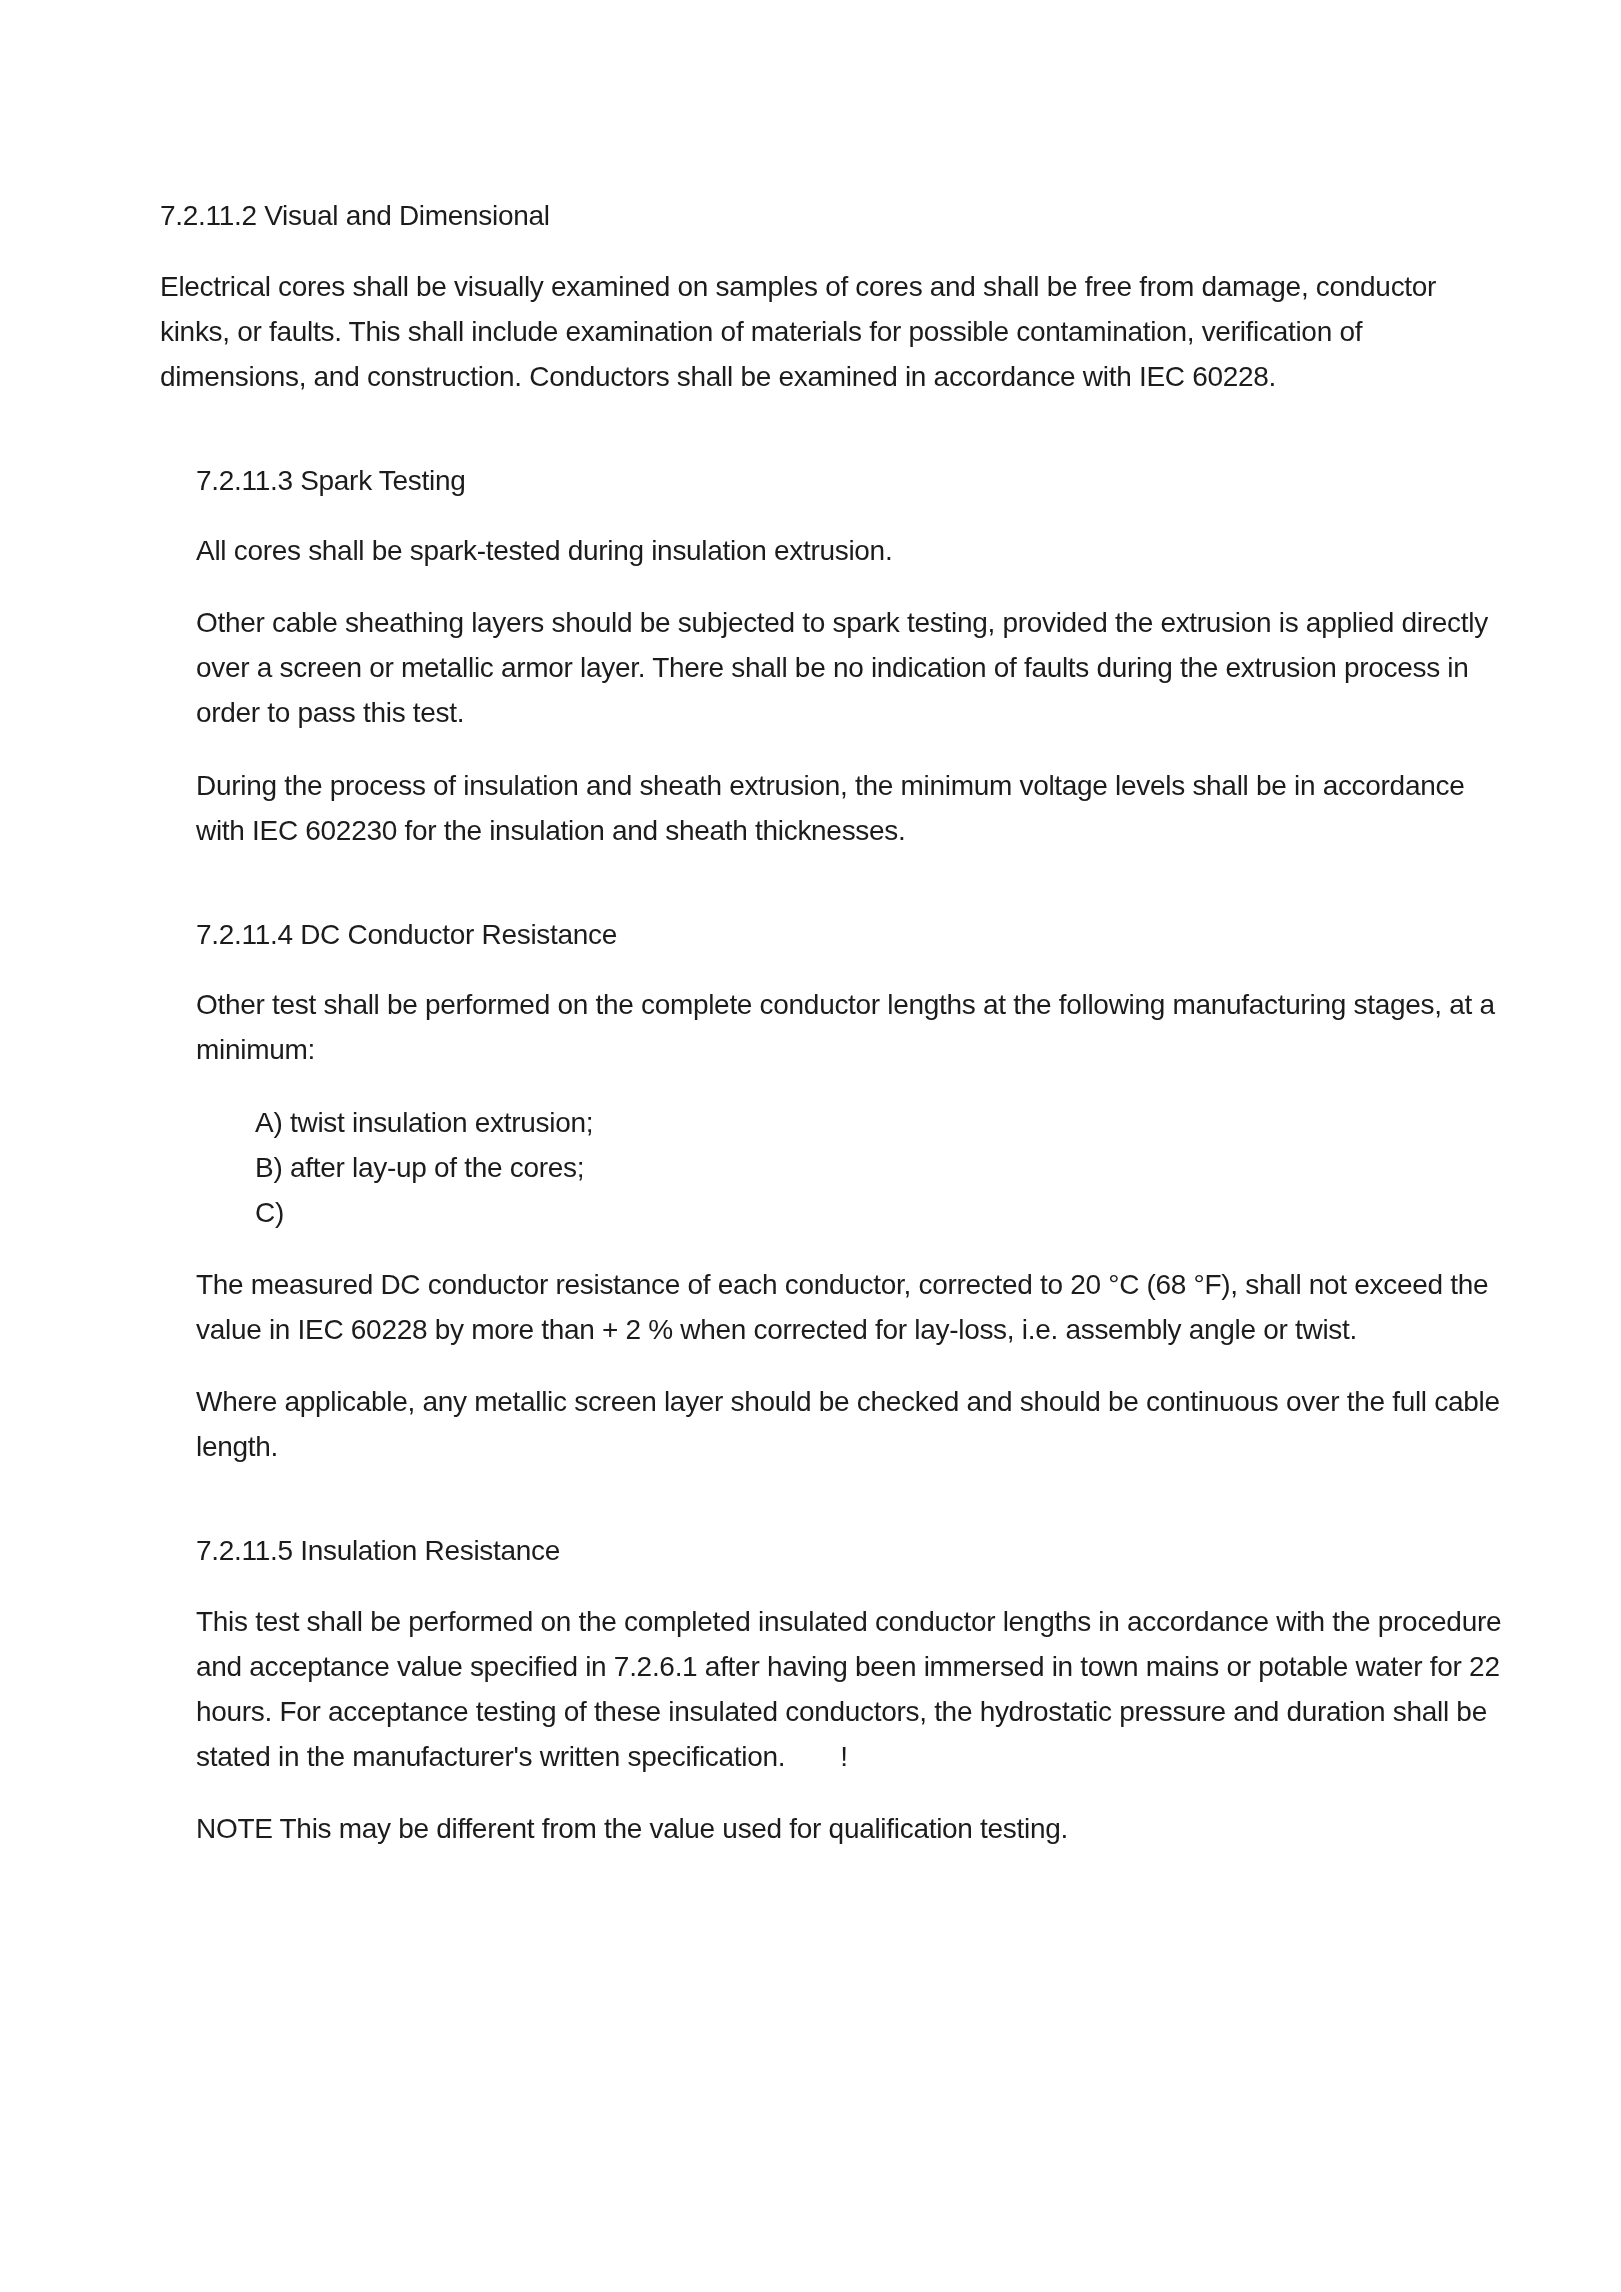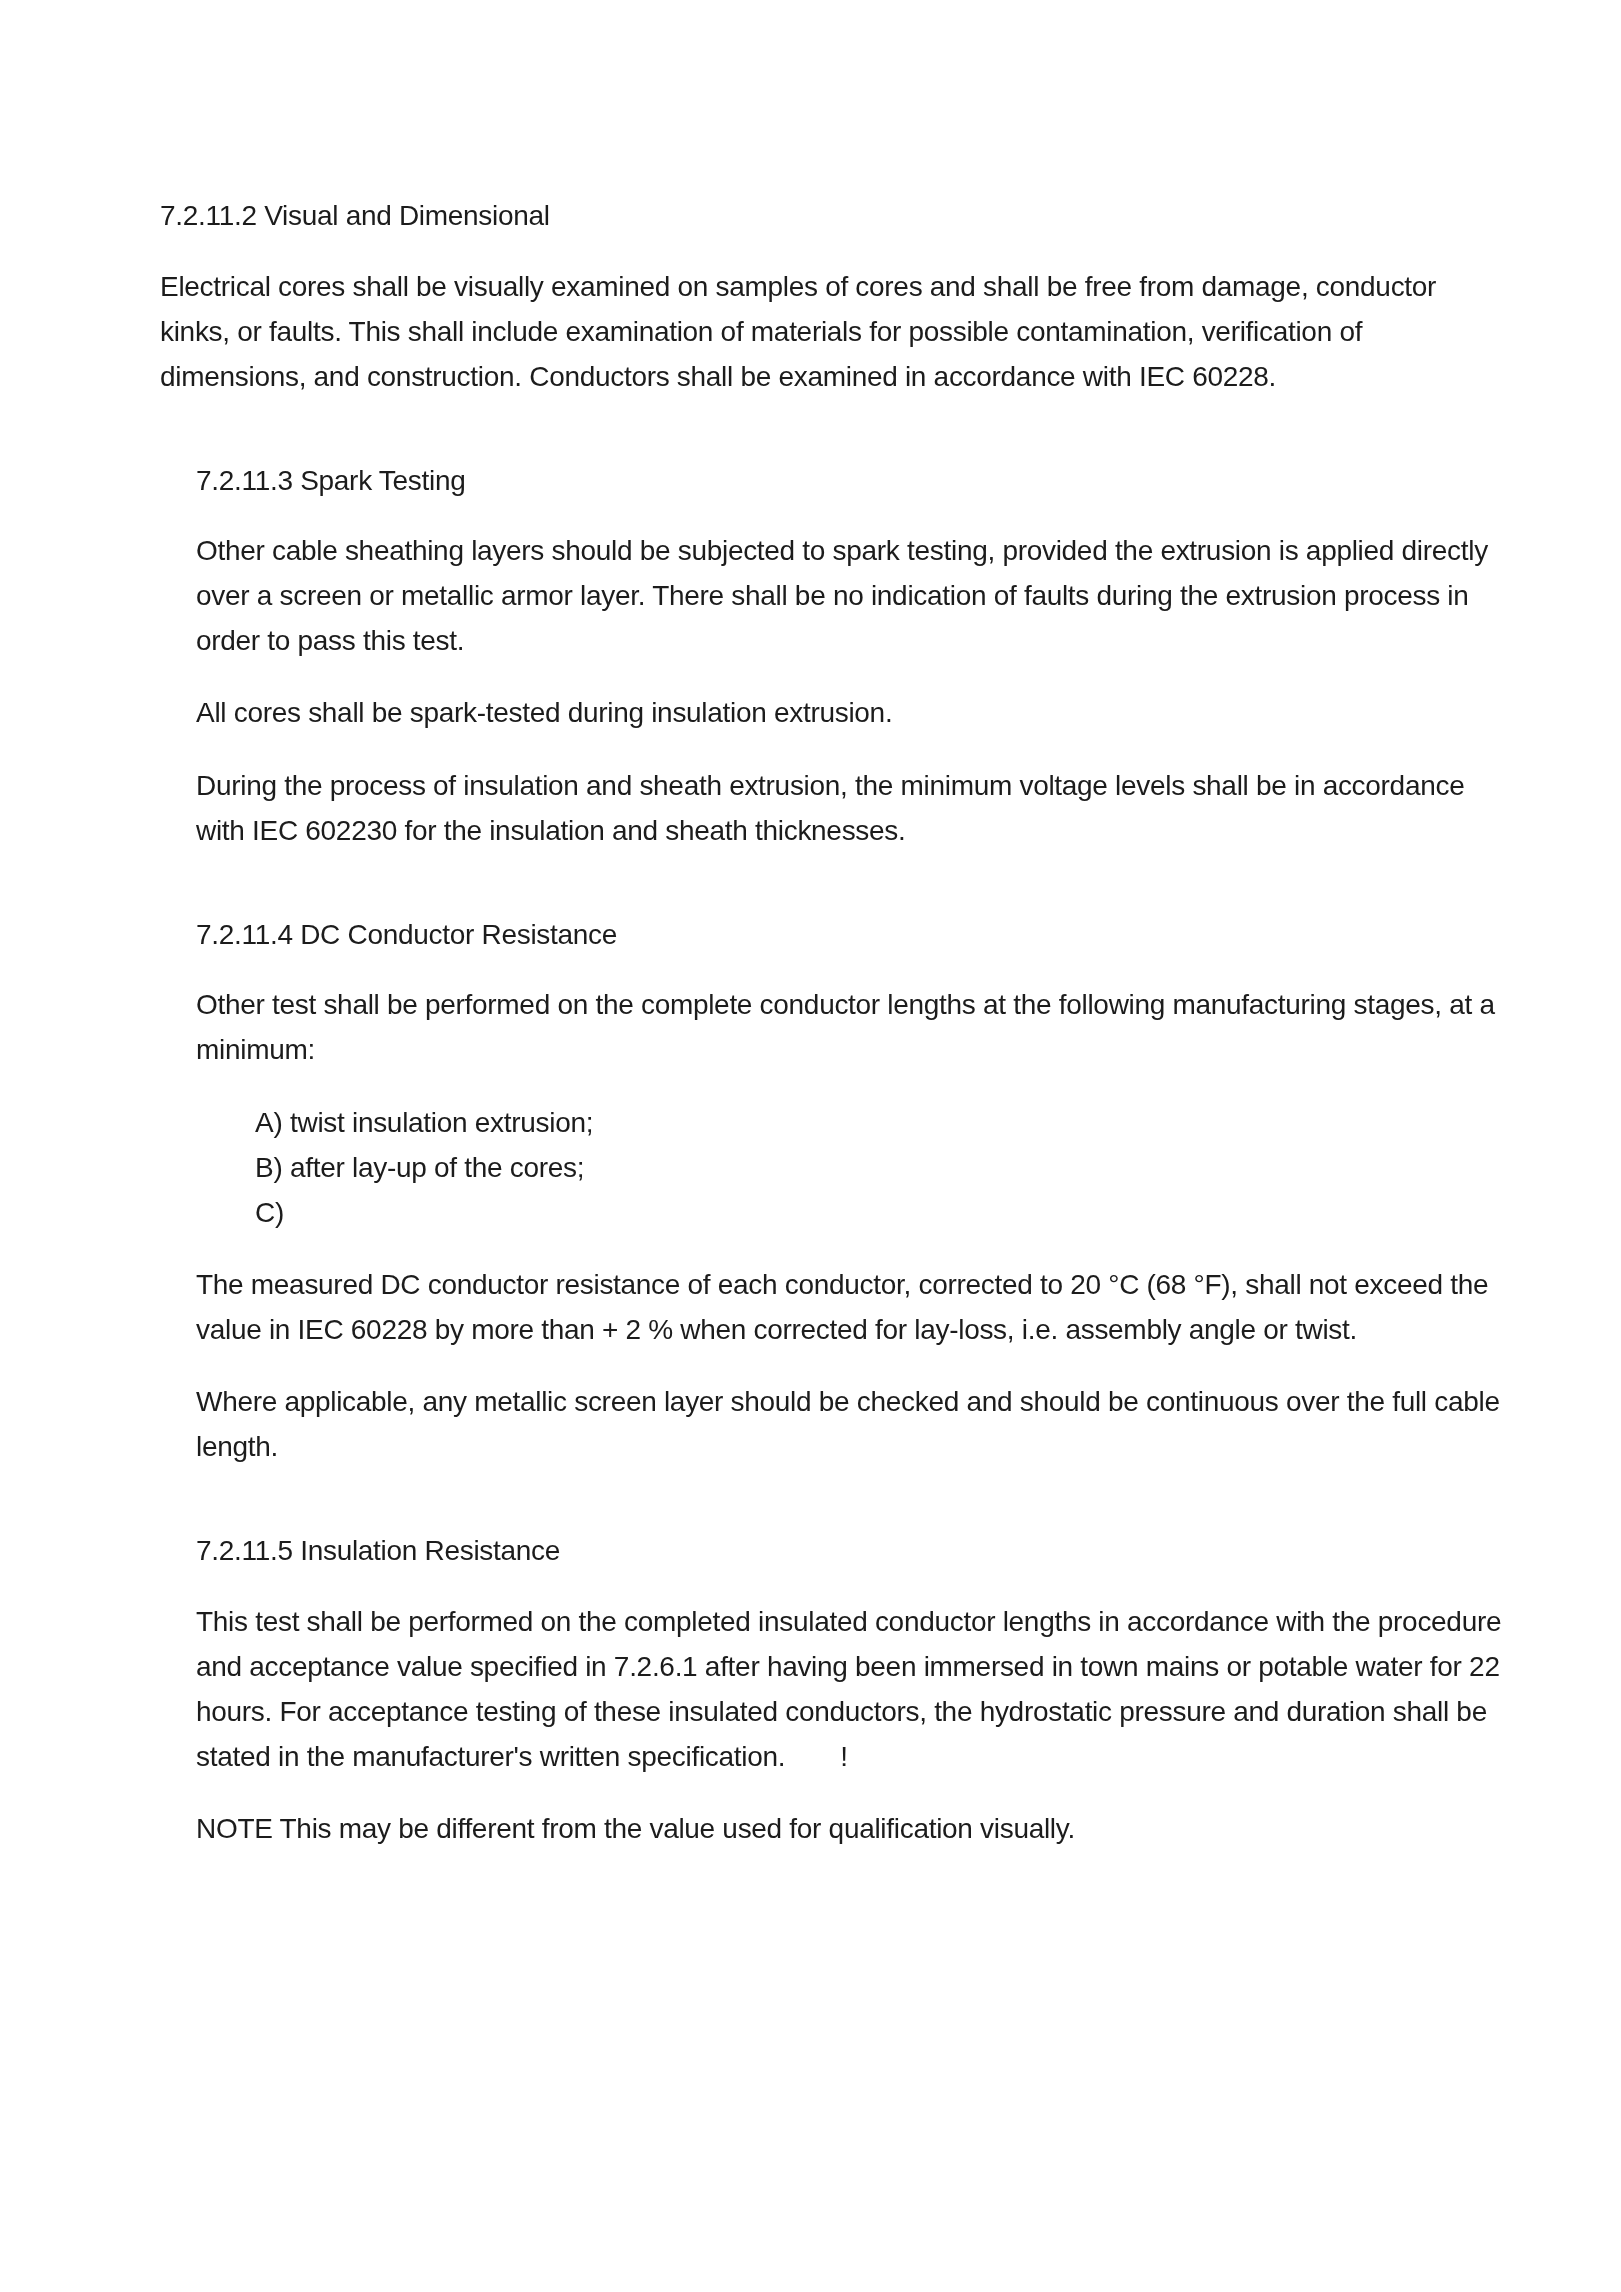--- a/index.html
+++ b/index.html
@@ -54,22 +54,22 @@
 
 <div class="page">
 
   <section class="doc-section">
     <h2 class="sec-heading">7.2.11.2 Visual and Dimensional</h2>
     <p class="para">Electrical cores shall be visually examined on samples of cores and shall be free from damage, conductor kinks, or faults. This shall include examination of materials for possible contamination, verification of dimensions, and construction. Conductors shall be examined in accordance with IEC 60228.</p>
   </section>
 
   <section class="doc-section">
     <h2 class="sec-heading">7.2.11.3 Spark Testing</h2>
+    <p class="para">All cores shall be spark-tested during insulation extrusion.</p>
     <p class="para">Other cable sheathing layers should be subjected to spark testing, provided the extrusion is applied directly over a screen or metallic armor layer. There shall be no indication of faults during the extrusion process in order to pass this test.</p>
-    <p class="para">All cores shall be spark-tested during insulation extrusion.</p>
     <p class="para">During the process of insulation and sheath extrusion, the minimum voltage levels shall be in accordance with IEC 602230 for the insulation and sheath thicknesses.</p>
   </section>
 
   <section class="doc-section">
     <h2 class="sec-heading">7.2.11.4 DC Conductor Resistance</h2>
     <p class="para">Other test shall be performed on the complete conductor lengths at the following manufacturing stages, at a minimum:</p>
     <ol class="stage-list">
       <li>
         <span class="list-marker">A)</span>
         <span>twist insulation extrusion;</span>
@@ -82,17 +82,17 @@
         <span class="list-marker">C)</span>
       </li>
     </ol>
     <p class="para">The measured DC conductor resistance of each conductor, corrected to 20 °C (68 °F), shall not exceed the value in IEC 60228 by more than + 2 % when corrected for lay-loss, i.e. assembly angle or twist.</p>
     <p class="para">Where applicable, any metallic screen layer should be checked and should be continuous over the full cable length.</p>
   </section>
 
   <section class="doc-section">
     <h2 class="sec-heading">7.2.11.5 Insulation Resistance</h2>
     <p class="para"><span>This test shall be performed on the completed insulated conductor lengths in accordance with the procedure and acceptance value specified in 7.2.6.1 after having been immersed in town mains or potable water for 22 hours. For acceptance testing of these insulated conductors, the hydrostatic pressure and duration shall be stated in the manufacturer's written specification.</span><span class="stray-mark">!</span></p>
-    <p class="para">NOTE This may be different from the value used for qualification visually.</p>
+    <p class="para">NOTE This may be different from the value used for qualification testing.</p>
   </section>
 
 </div>
 
 
 </body></html>

